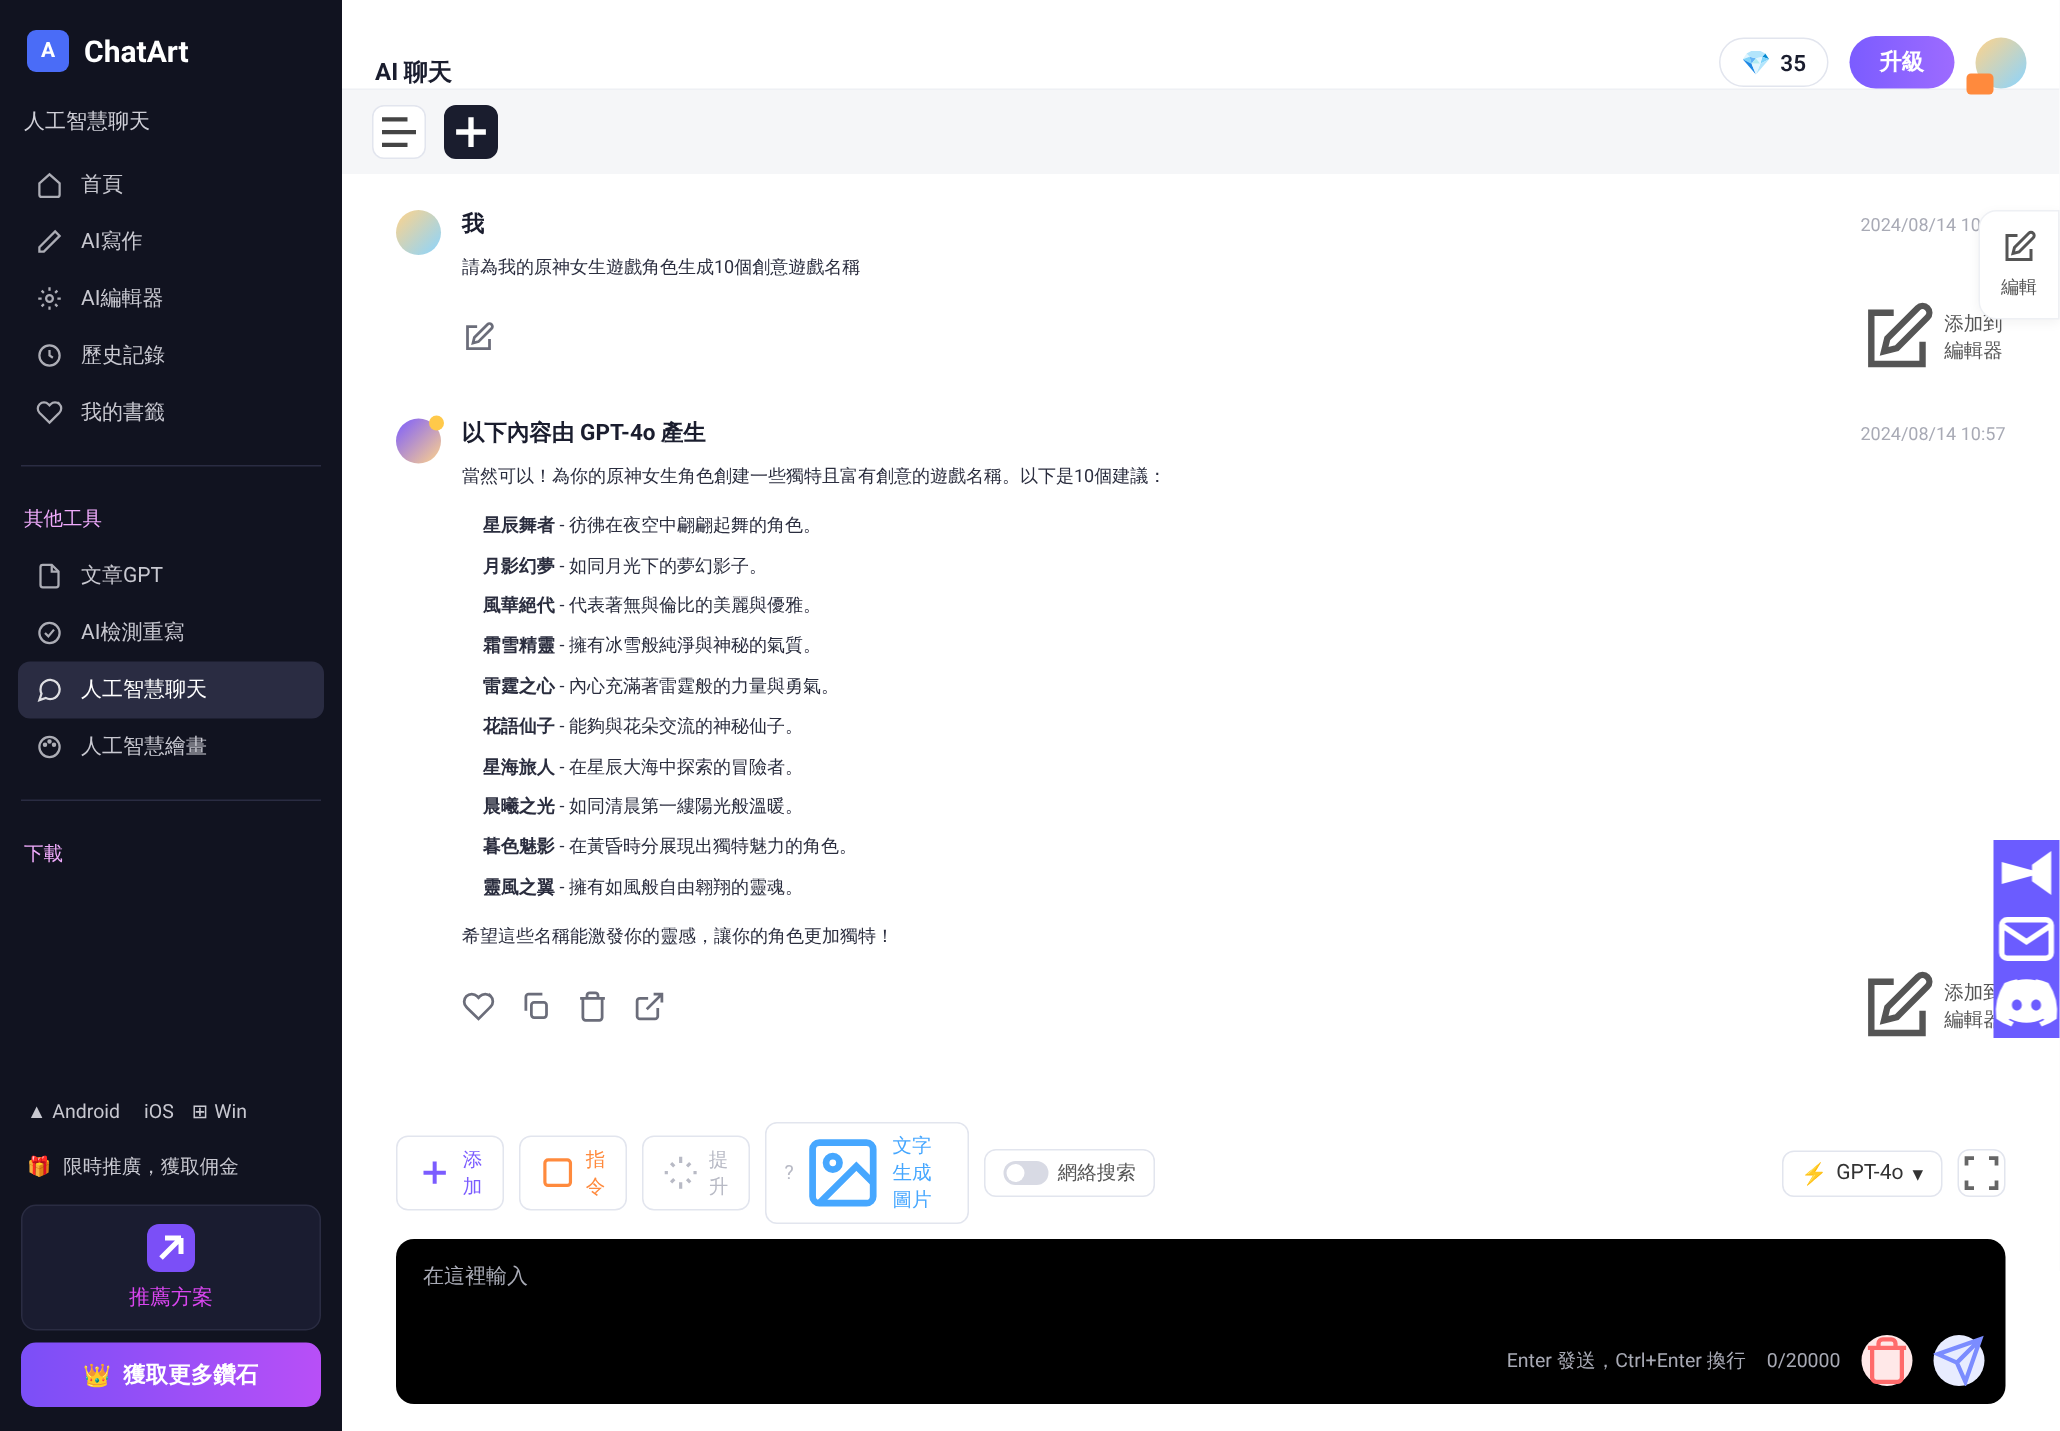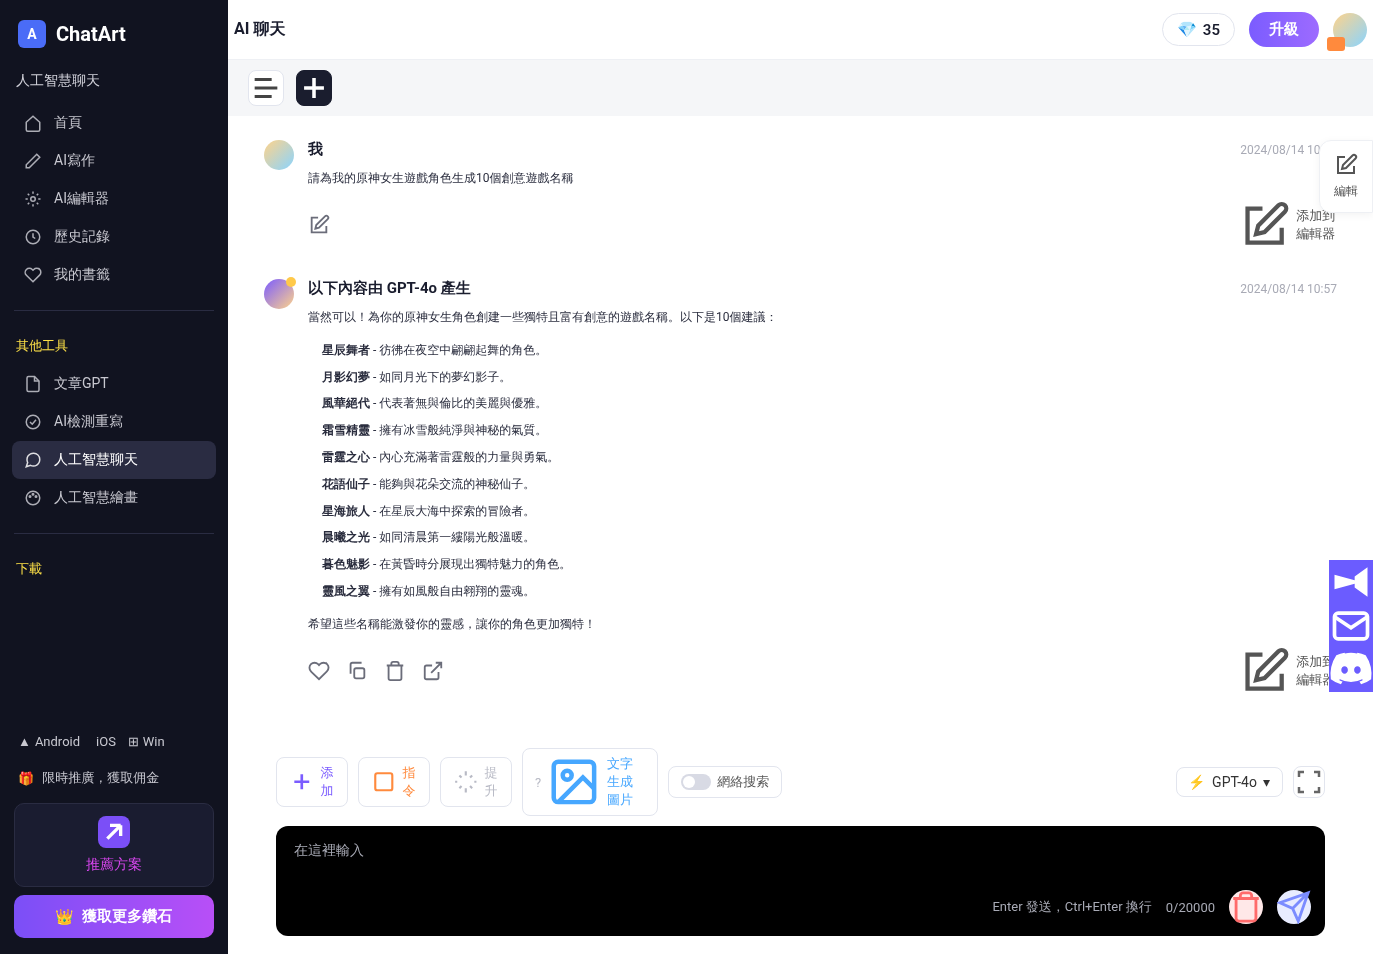--- a/index.html
+++ b/index.html
@@ -7,32 +7,32 @@
 .app{display:flex;height:100vh;width:100vw}
 .sidebar{width:228px;background:#111320;color:#fff;display:flex;flex-direction:column;height:100vh;flex-shrink:0}
 .logo{display:flex;align-items:center;gap:10px;padding:20px 18px 16px}
 .logo-icon{width:28px;height:28px;background:#4a6cf7;border-radius:6px;display:flex;align-items:center;justify-content:center;font-size:14px;color:#fff;font-weight:700}
 .logo-text{font-size:20px;font-weight:700;color:#fff}
 .sidebar-heading{padding:8px 16px;font-size:14px;color:#d0d0d8;font-weight:500}
 .nav-list{padding:6px 12px}
 .nav-item{display:flex;align-items:center;gap:12px;padding:10px 12px;border-radius:8px;color:#c8c8d0;font-size:14px;cursor:pointer}
 .nav-item.active{background:#2a2c42;color:#fff}
 .nav-icon{width:18px;height:18px;flex-shrink:0;opacity:.85}
-.sidebar-section{padding:8px 16px 4px;font-size:13px;color:#fde047;margin-top:8px}
+.sidebar-section{padding:8px 16px 4px;font-size:13px;color:#f0abfc;margin-top:8px}
 .sidebar-divider{height:1px;background:#2a2c42;margin:10px 14px}
 .sidebar-bottom{margin-top:auto;padding:10px 12px 16px}
 .download-row{display:flex;gap:12px;padding:6px 6px 12px;align-items:center;flex-wrap:wrap}
 .dl-item{display:flex;align-items:center;gap:4px;color:#c8c8d0;font-size:13px}
 .promo-row{display:flex;align-items:center;gap:8px;padding:8px 6px;color:#c8c8d0;font-size:13px}
 .promo-card{background:#1a1c30;border:1px solid #2a2c42;border-radius:10px;padding:12px;text-align:center;margin:8px 2px;cursor:pointer}
 .promo-card-icon{width:32px;height:32px;background:#7b4ff7;border-radius:8px;margin:0 auto 8px;display:flex;align-items:center;justify-content:center}
 .promo-card-text{font-size:14px;color:#d946ef}
 .diamond-btn{background:linear-gradient(90deg,#7b4ff7,#b84ff7);border-radius:10px;padding:12px;text-align:center;cursor:pointer;display:flex;align-items:center;justify-content:center;gap:8px;font-size:15px;font-weight:600;color:#fff;margin:6px 2px 0}
 .main{flex:1;display:flex;flex-direction:column;background:#fff;position:relative;min-width:0}
-.header{height:60px;display:flex;align-items:center;justify-content:space-between;padding:0 6px;border-bottom:1px solid #eef0f4}
+.header{height:60px;display:flex;align-items:flex-end;justify-content:space-between;padding:0 22px;border-bottom:1px solid #eef0f4}
 .header-title{font-size:16px;font-weight:700;color:#1a1d2e}
 .header-right{display:flex;align-items:center;gap:14px}
 .credit-pill{display:flex;align-items:center;gap:6px;border:1px solid #e2e5ee;border-radius:20px;padding:6px 14px;font-size:15px;font-weight:600;color:#1a1d2e}
 .diamond-icon{color:#46a7ff;font-size:16px}
 .upgrade-btn{background:linear-gradient(90deg,#7b5cff,#9d6bff);color:#fff;border-radius:20px;padding:8px 20px;font-size:15px;font-weight:600;cursor:pointer;border:none}
 .avatar-wrap{position:relative}
 .avatar{width:34px;height:34px;border-radius:50%;background:linear-gradient(135deg,#ffd38a,#8ad4ff);cursor:pointer}
 .avatar-badge{position:absolute;bottom:-4px;left:-6px;width:18px;height:14px;background:#ff8a3d;border-radius:3px;font-size:8px}
 .toolbar{height:56px;display:flex;align-items:center;gap:12px;padding:0 20px;background:#f5f6f8}
 .tb-btn{width:36px;height:36px;border:1px solid #e2e5ee;border-radius:8px;background:#fff;display:flex;align-items:center;justify-content:center;cursor:pointer;color:#444}
@@ -47,21 +47,21 @@
 .msg-head{display:flex;align-items:center;justify-content:space-between;margin-bottom:8px}
 .msg-author{font-size:15px;font-weight:700;color:#1a1d2e}
 .msg-time{font-size:12px;color:#a8aab5}
 .msg-content{font-size:12px;color:#2a2d3e;line-height:1.9}
 .msg-content ul{list-style:none;padding:10px 0 6px 14px}
 .msg-content li{margin-bottom:4px}
 .msg-content b{font-weight:700}
 .msg-actions{display:flex;align-items:center;gap:16px;margin-top:10px}
 .msg-actions-right{margin-left:auto;display:flex;align-items:center;gap:6px;font-size:13px;color:#555;cursor:pointer}
 .icon-btn{width:22px;height:22px;color:#6b6d7a;cursor:pointer;display:flex;align-items:center;justify-content:center}
-.input-zone{padding:12px 48px 18px;background:#fff}
+.input-zone{padding:12px 36px 18px;background:#fff}
 .input-toolbar{display:flex;align-items:center;gap:10px;margin-bottom:10px;flex-wrap:wrap}
 .itb-btn{display:flex;align-items:center;gap:6px;border:1px solid #e2e5ee;border-radius:8px;padding:6px 12px;font-size:13px;color:#555;cursor:pointer;background:#fff}
 .itb-btn.purple{color:#7b5cff}
 .itb-btn.orange{color:#ff8a3d}
 .itb-btn.blue{color:#46a7ff}
 .itb-btn.disabled{color:#b8bac5}
 .toggle{width:30px;height:16px;background:#d8dae4;border-radius:8px;position:relative}
 .toggle::after{content:"";position:absolute;width:12px;height:12px;background:#fff;border-radius:50%;top:2px;left:2px}
 .model-select{margin-left:auto;display:flex;align-items:center;gap:6px;border:1px solid #e2e5ee;border-radius:8px;padding:6px 12px;font-size:14px;color:#333;cursor:pointer}
 .expand-btn{width:32px;height:32px;border:1px solid #e2e5ee;border-radius:8px;display:flex;align-items:center;justify-content:center;cursor:pointer;color:#666}

